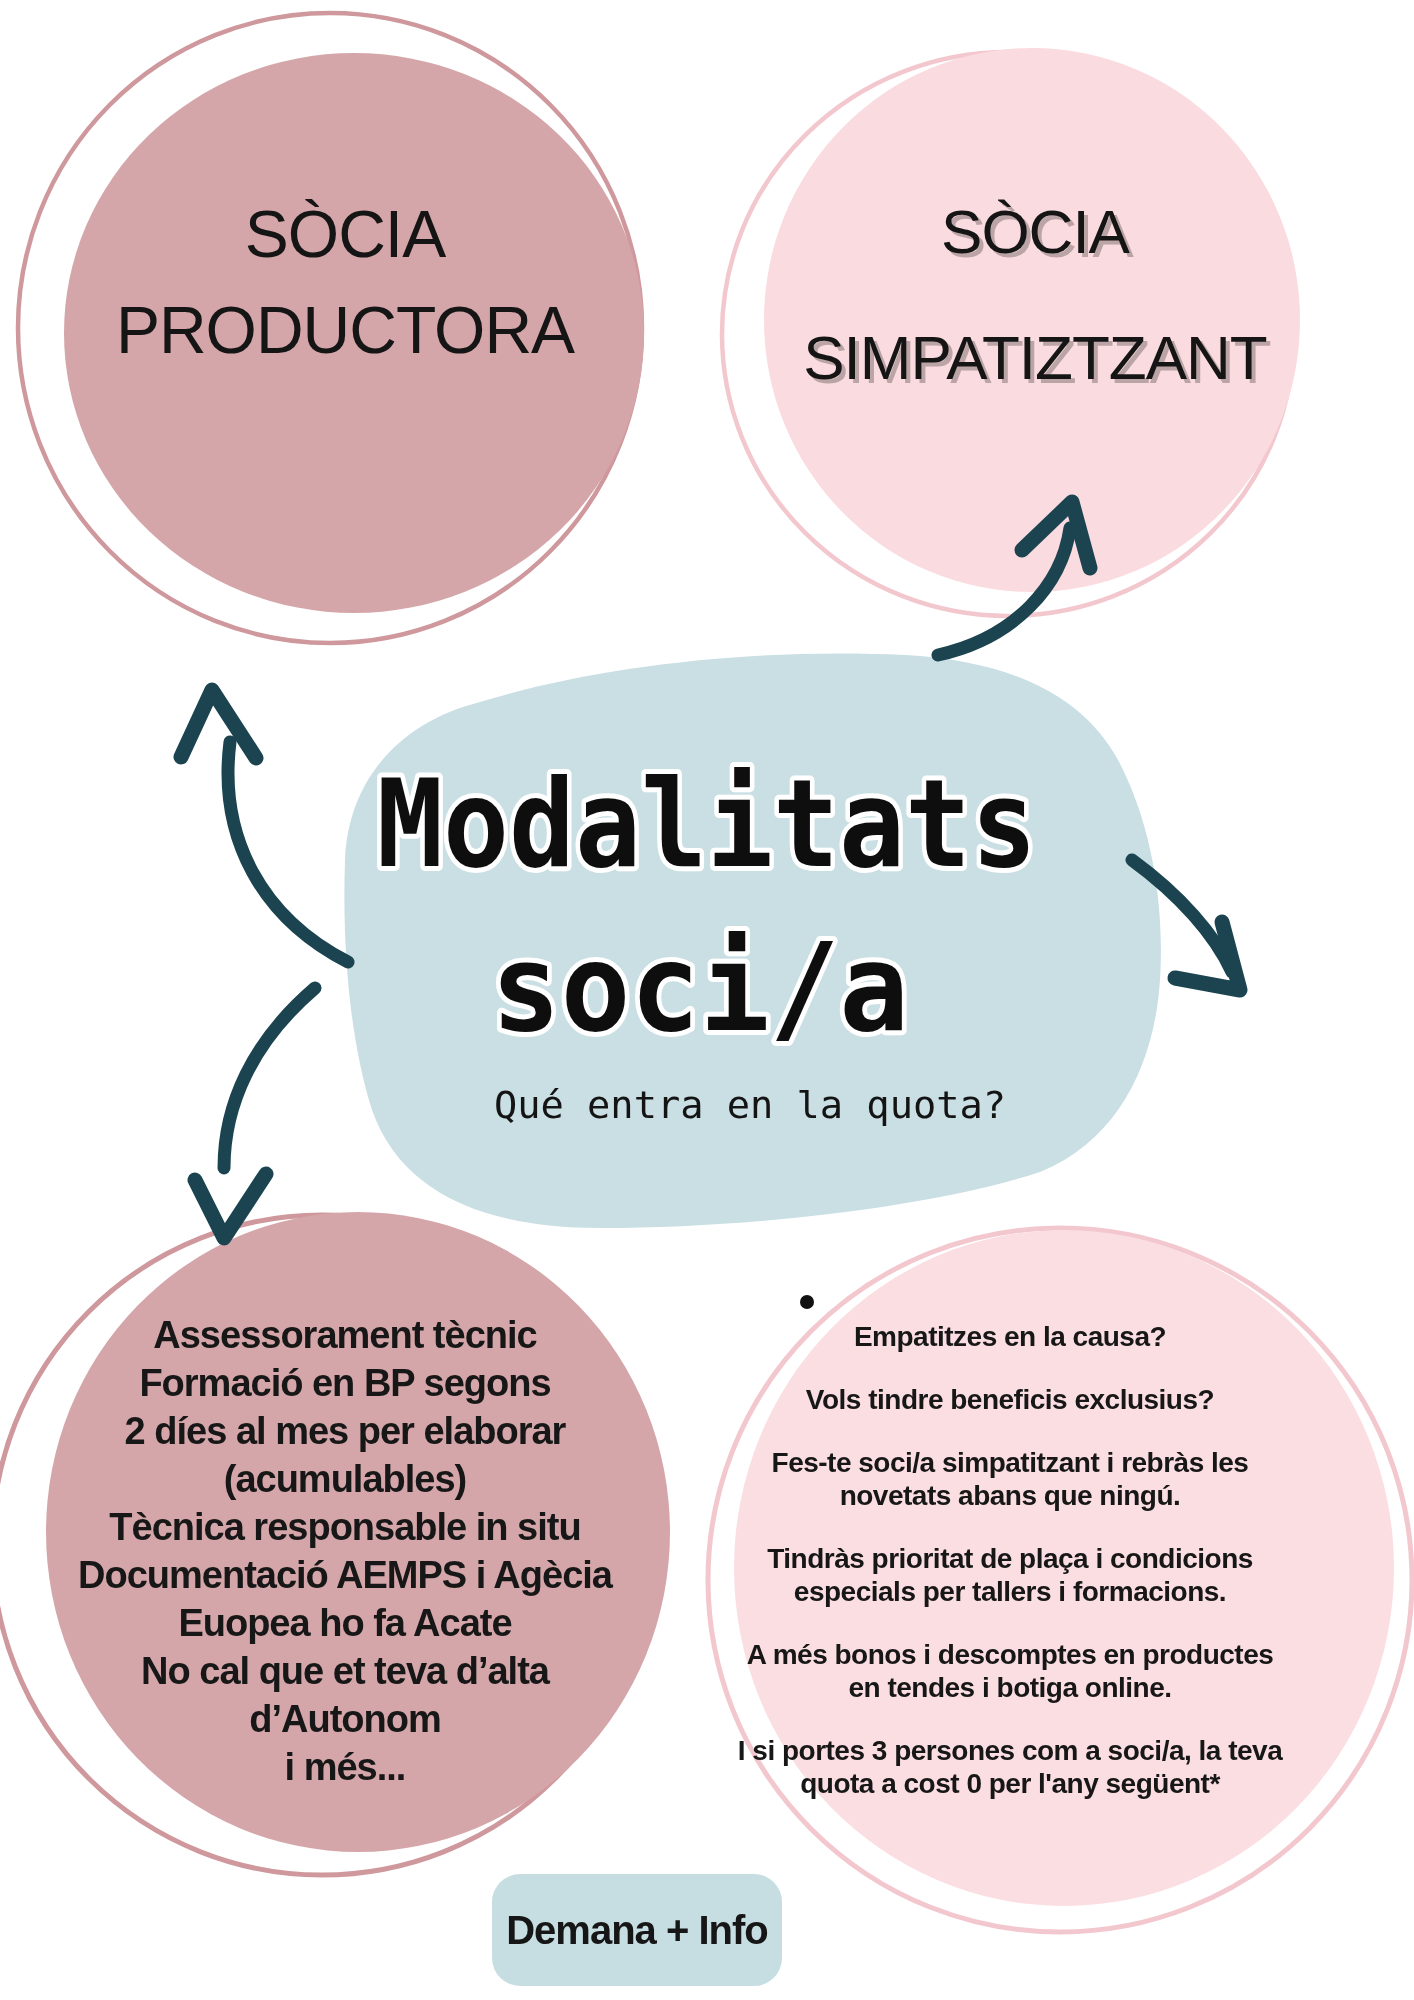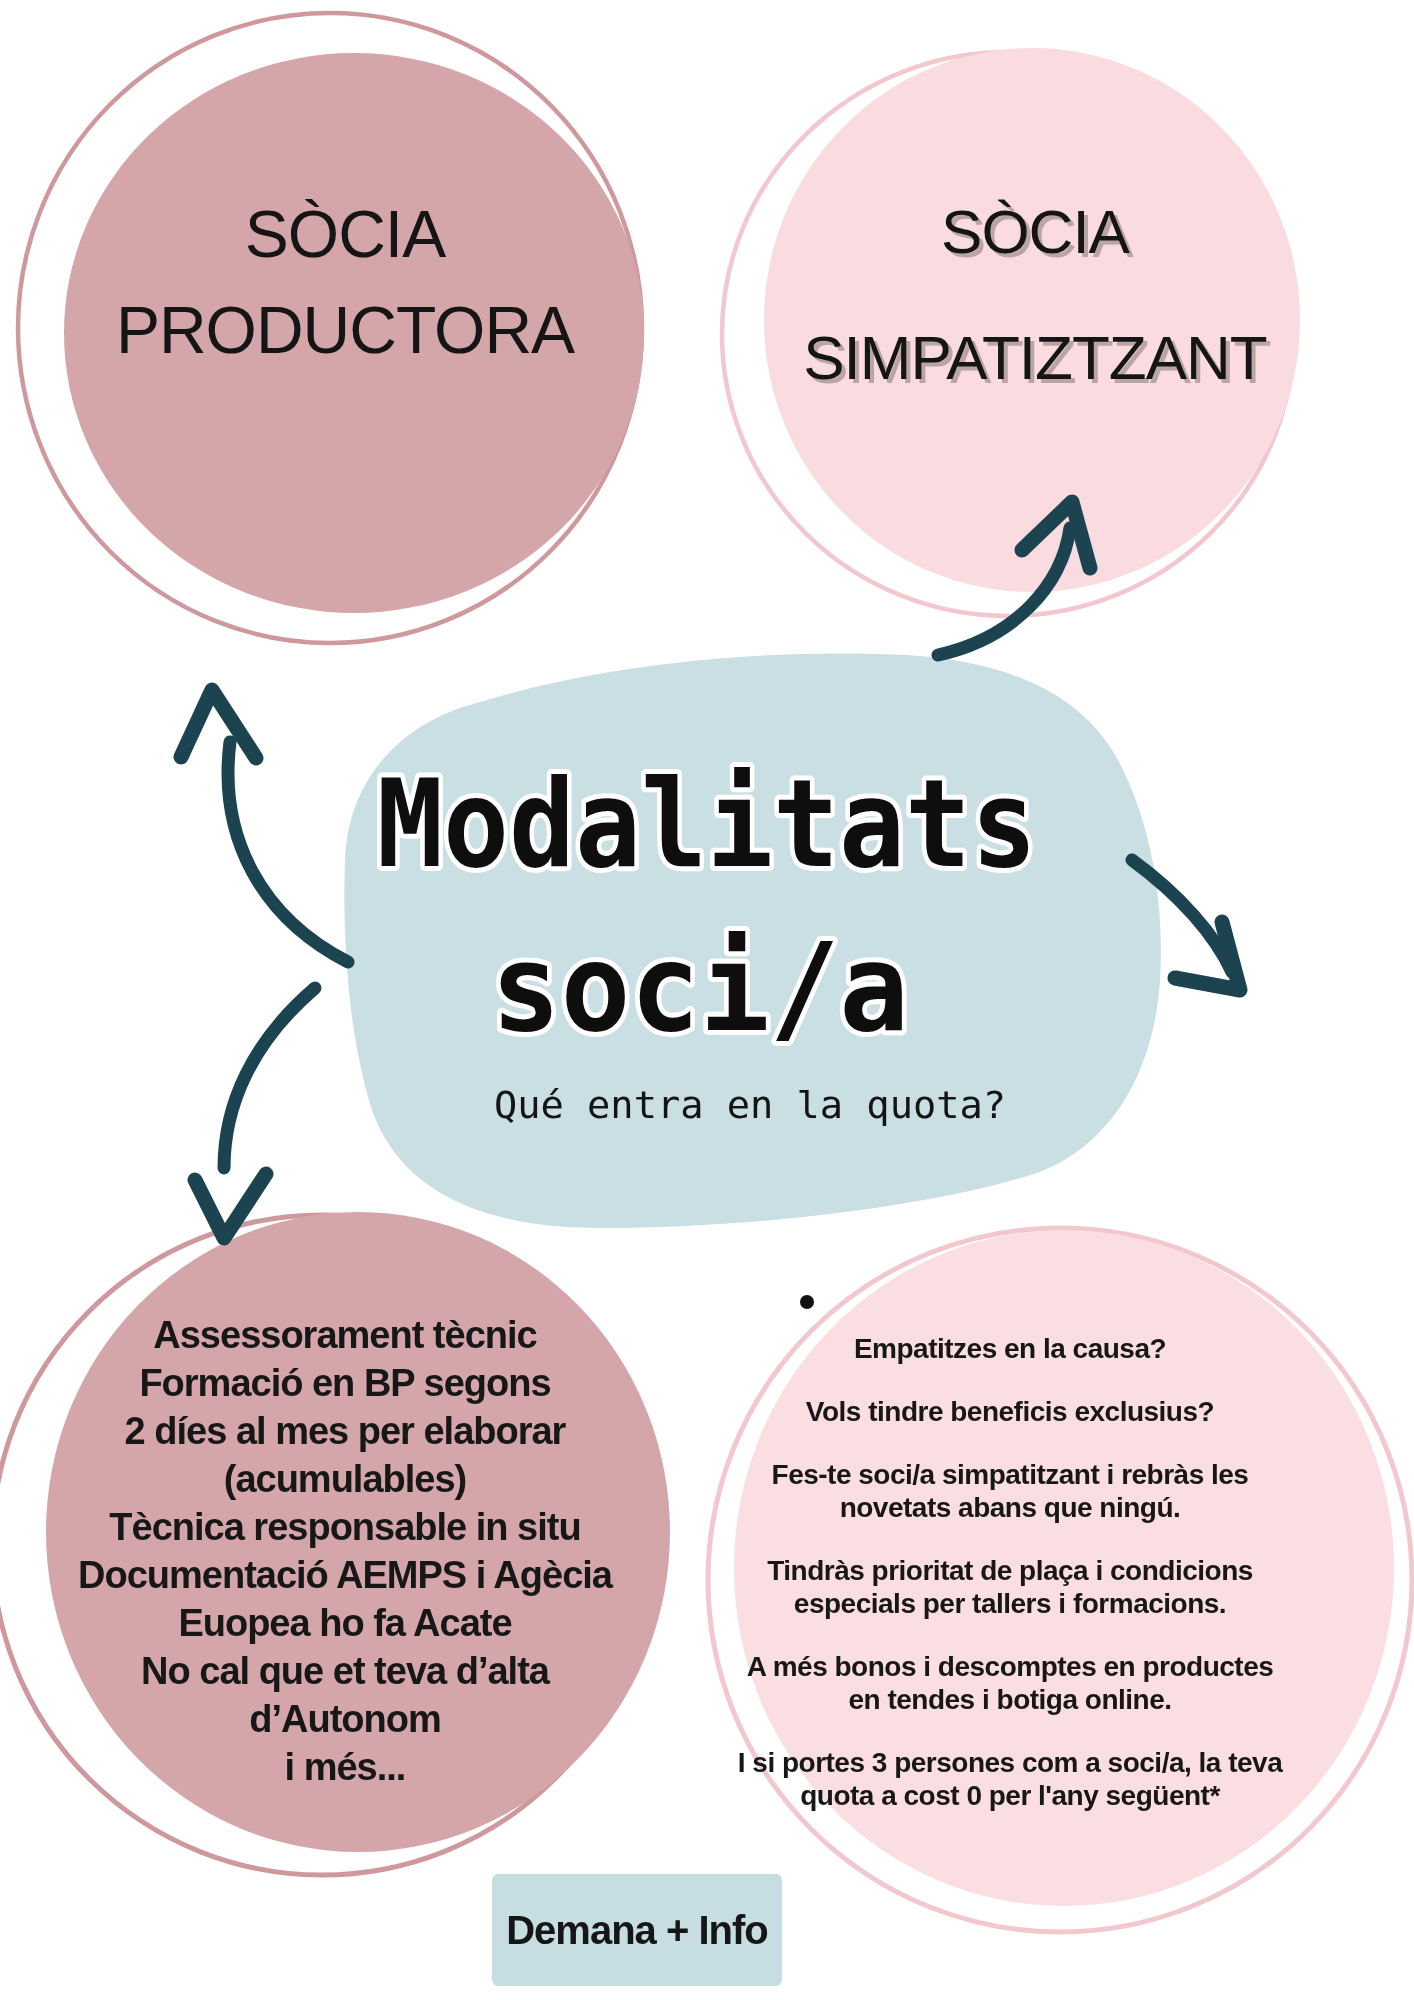--- a/index.html
+++ b/index.html
@@ -32,29 +32,28 @@
     font-weight:700;color:#171717;
     letter-spacing:-1px;
   }
   .list-right{
     position:absolute;
     left:730px;top:1320px;width:560px;
     text-align:center;
     font-size:28px;line-height:33px;
     font-weight:700;color:#171717;
     letter-spacing:-0.5px;
-    margin-top:12px;
   }
   .list-right p{margin:0 0 30px 0;}
   .cta{
     position:absolute;
     left:492px;top:1874px;
     width:290px;height:112px;
     background:#c6dde2;
-    border-radius:6px;
+    border-radius:28px;
     display:flex;align-items:center;justify-content:center;
     font-size:40px;font-weight:700;color:#161616;
     letter-spacing:-1px;
     cursor:pointer;
   }
   .title-text{
     font-family:"DejaVu Sans Mono", monospace;
     font-weight:bold;
     fill:#0e0e0e;
     stroke:#ffffff;stroke-width:10px;

